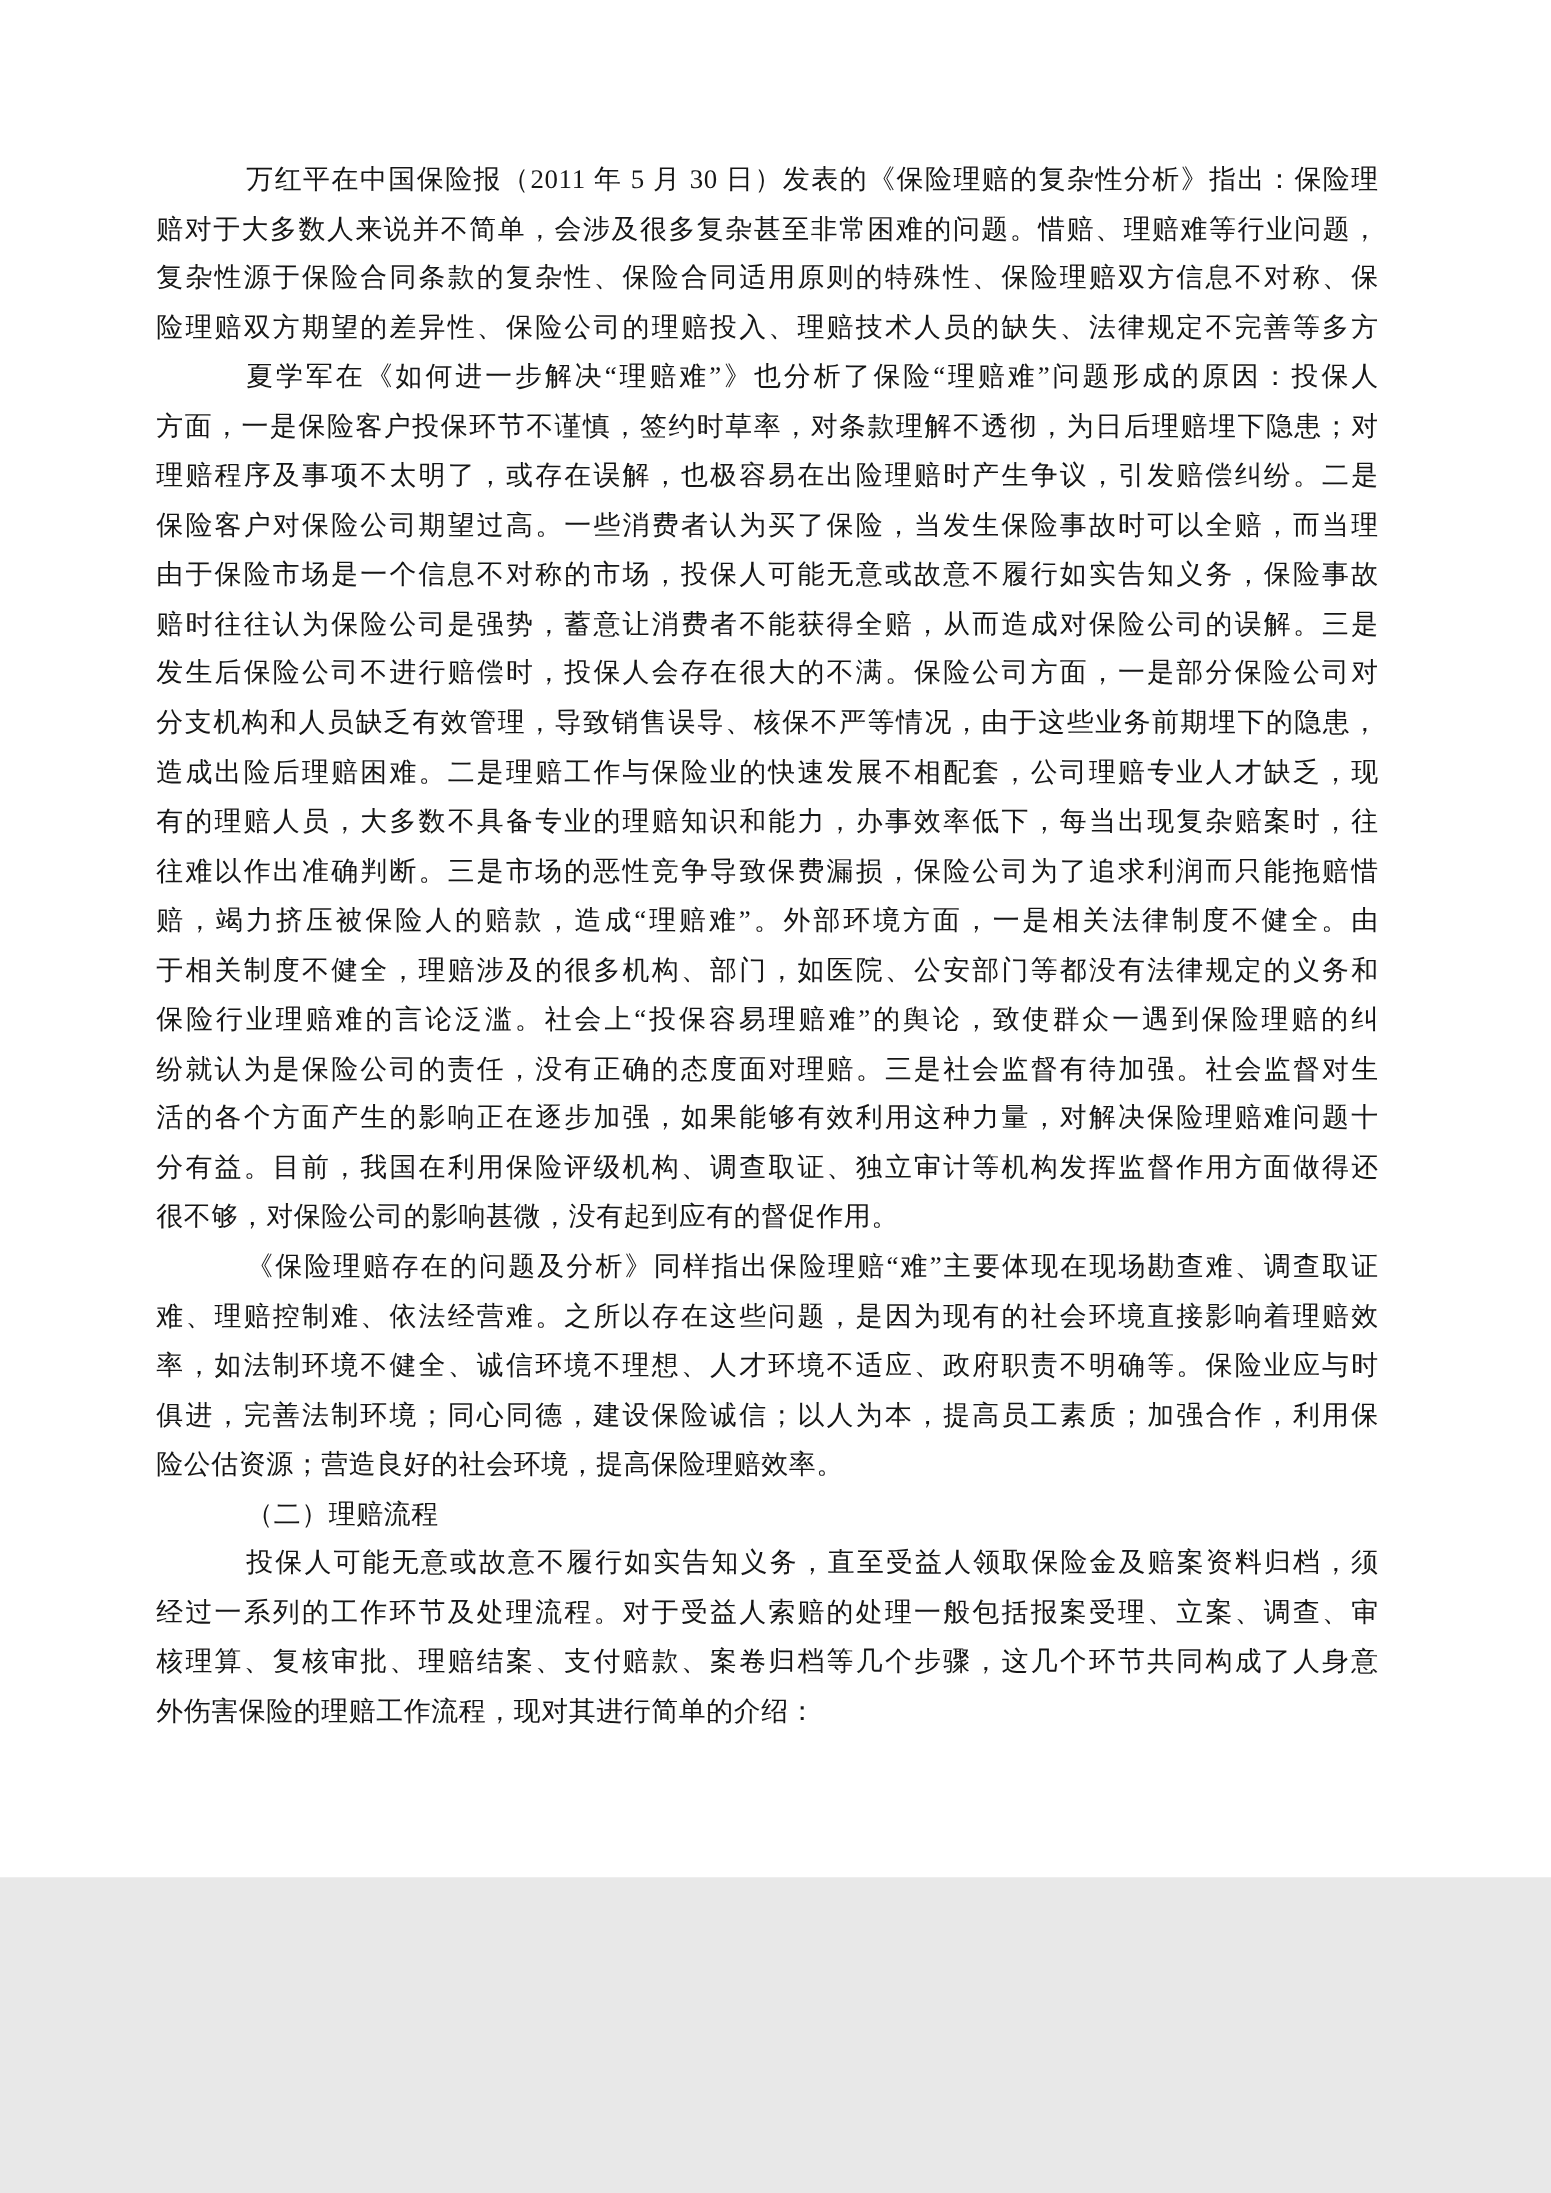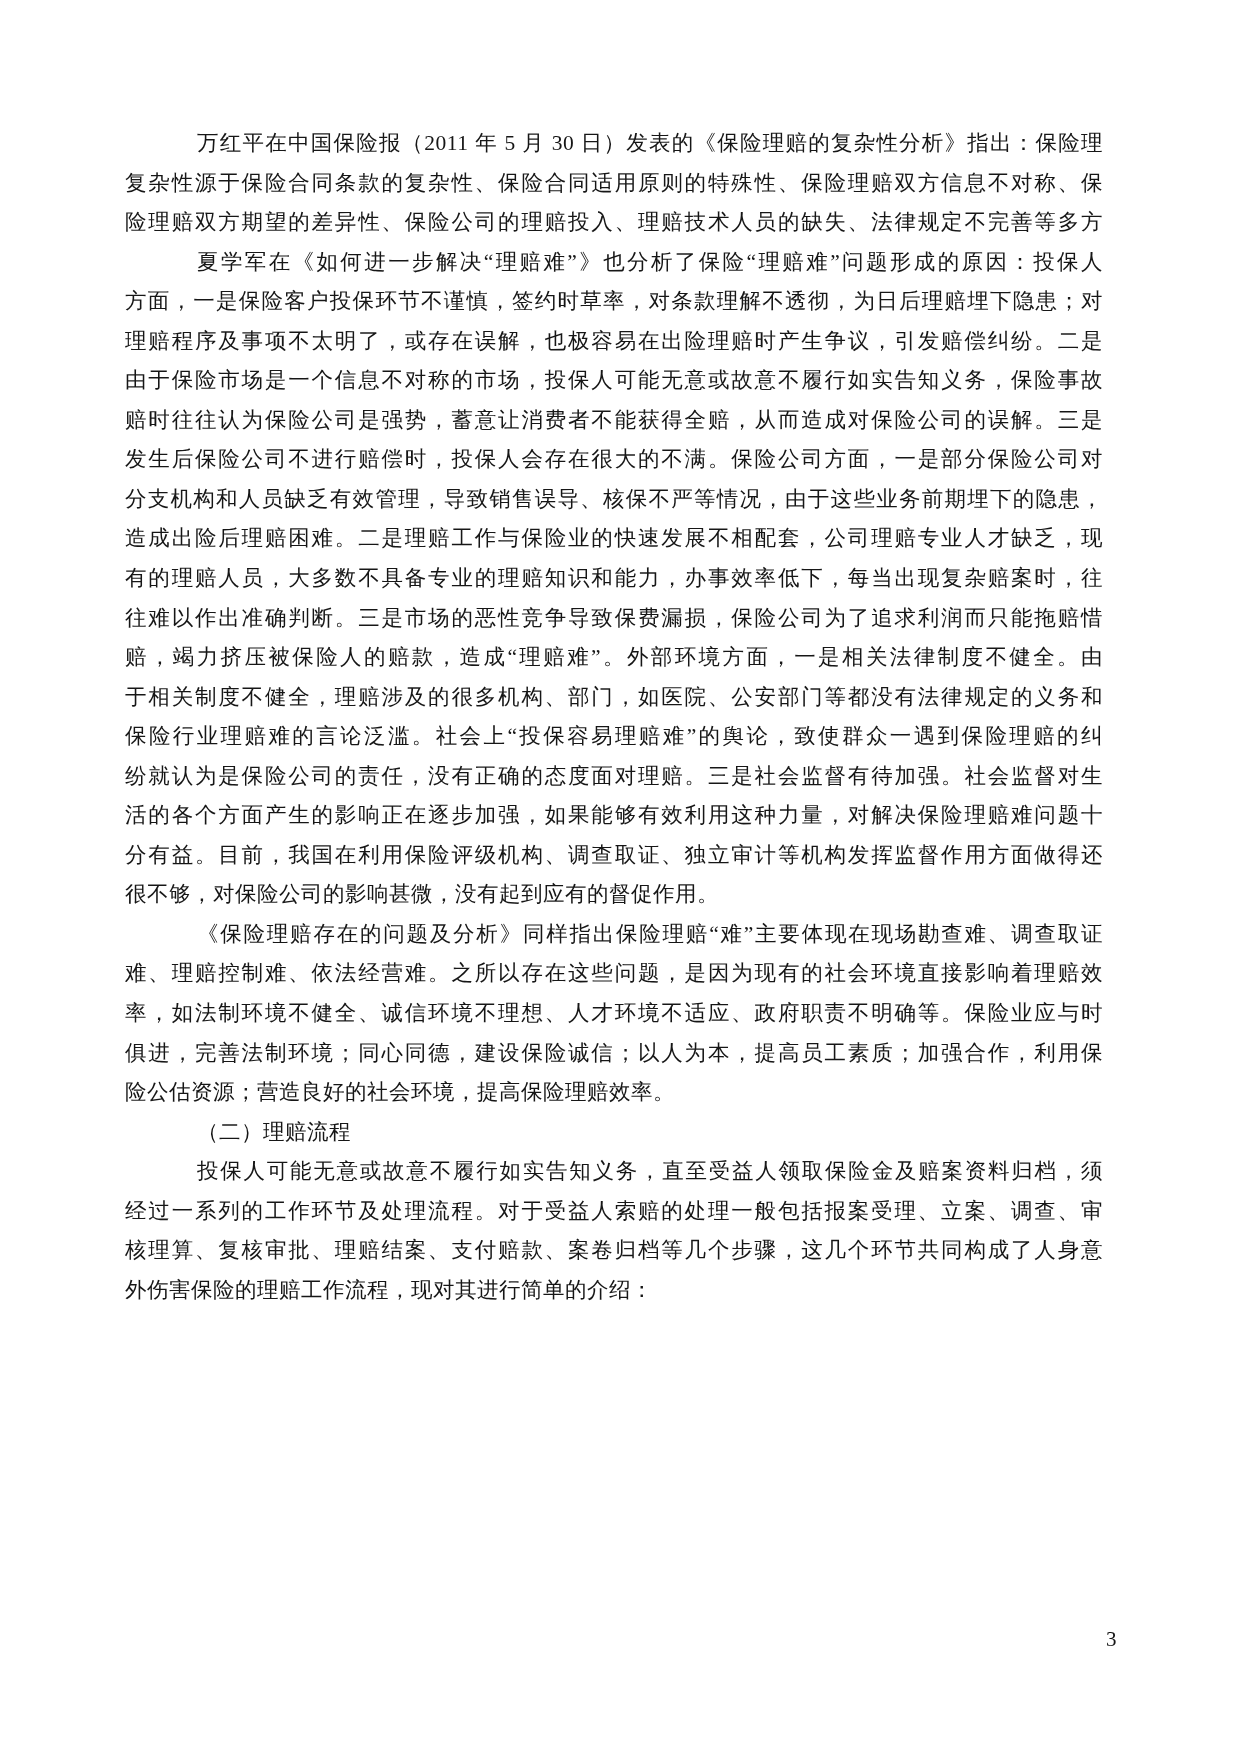--- a/index.html
+++ b/index.html
@@ -1,19 +1,19 @@
 <!DOCTYPE html>
 <html><head>
 <meta charset="utf-8">
 <style>
   html, body { margin: 0; padding: 0; background: #e8e8e8; }
   .page {
     position: relative;
     width: 1241px;
-    height: 1754px;
+    height: 1502px;
     background: #ffffff;
     margin: 0 auto;
     font-family: "Liberation Serif", "DejaVu Serif", serif;
     color: #161616;
     overflow: hidden;
   }
   .doc-body {
     position: absolute;
     left: 125px;
     top: 124px;
@@ -40,27 +40,29 @@
     color: #161616;
   }
 </style>
 </head>
 <body>
 
 <div class="page">
   <div class="doc-body">
       <div class="paragraph">
         <div class="text-line first">万红平在中国保险报（2011 年 5 月 30 日）发表的《保险理赔的复杂性分析》指出：保险理</div>
+        <div class="text-line">赔对于大多数人来说并不简单，会涉及很多复杂甚至非常困难的问题。惜赔、理赔难等行业问题，</div>
         <div class="text-line">复杂性源于保险合同条款的复杂性、保险合同适用原则的特殊性、保险理赔双方信息不对称、保</div>
         <div class="text-line">险理赔双方期望的差异性、保险公司的理赔投入、理赔技术人员的缺失、法律规定不完善等多方</div>
       </div>
       <div class="paragraph">
         <div class="text-line first">夏学军在《如何进一步解决“理赔难”》也分析了保险“理赔难”问题形成的原因：投保人</div>
         <div class="text-line">方面，一是保险客户投保环节不谨慎，签约时草率，对条款理解不透彻，为日后理赔埋下隐患；对</div>
         <div class="text-line">理赔程序及事项不太明了，或存在误解，也极容易在出险理赔时产生争议，引发赔偿纠纷。二是</div>
+        <div class="text-line">保险客户对保险公司期望过高。一些消费者认为买了保险，当发生保险事故时可以全赔，而当理</div>
         <div class="text-line">由于保险市场是一个信息不对称的市场，投保人可能无意或故意不履行如实告知义务，保险事故</div>
         <div class="text-line">赔时往往认为保险公司是强势，蓄意让消费者不能获得全赔，从而造成对保险公司的误解。三是</div>
         <div class="text-line">发生后保险公司不进行赔偿时，投保人会存在很大的不满。保险公司方面，一是部分保险公司对</div>
         <div class="text-line">分支机构和人员缺乏有效管理，导致销售误导、核保不严等情况，由于这些业务前期埋下的隐患，</div>
         <div class="text-line">造成出险后理赔困难。二是理赔工作与保险业的快速发展不相配套，公司理赔专业人才缺乏，现</div>
         <div class="text-line">有的理赔人员，大多数不具备专业的理赔知识和能力，办事效率低下，每当出现复杂赔案时，往</div>
         <div class="text-line">往难以作出准确判断。三是市场的恶性竞争导致保费漏损，保险公司为了追求利润而只能拖赔惜</div>
         <div class="text-line">赔，竭力挤压被保险人的赔款，造成“理赔难”。外部环境方面，一是相关法律制度不健全。由</div>
         <div class="text-line">于相关制度不健全，理赔涉及的很多机构、部门，如医院、公安部门等都没有法律规定的义务和</div>
         <div class="text-line">保险行业理赔难的言论泛滥。社会上“投保容易理赔难”的舆论，致使群众一遇到保险理赔的纠</div>

